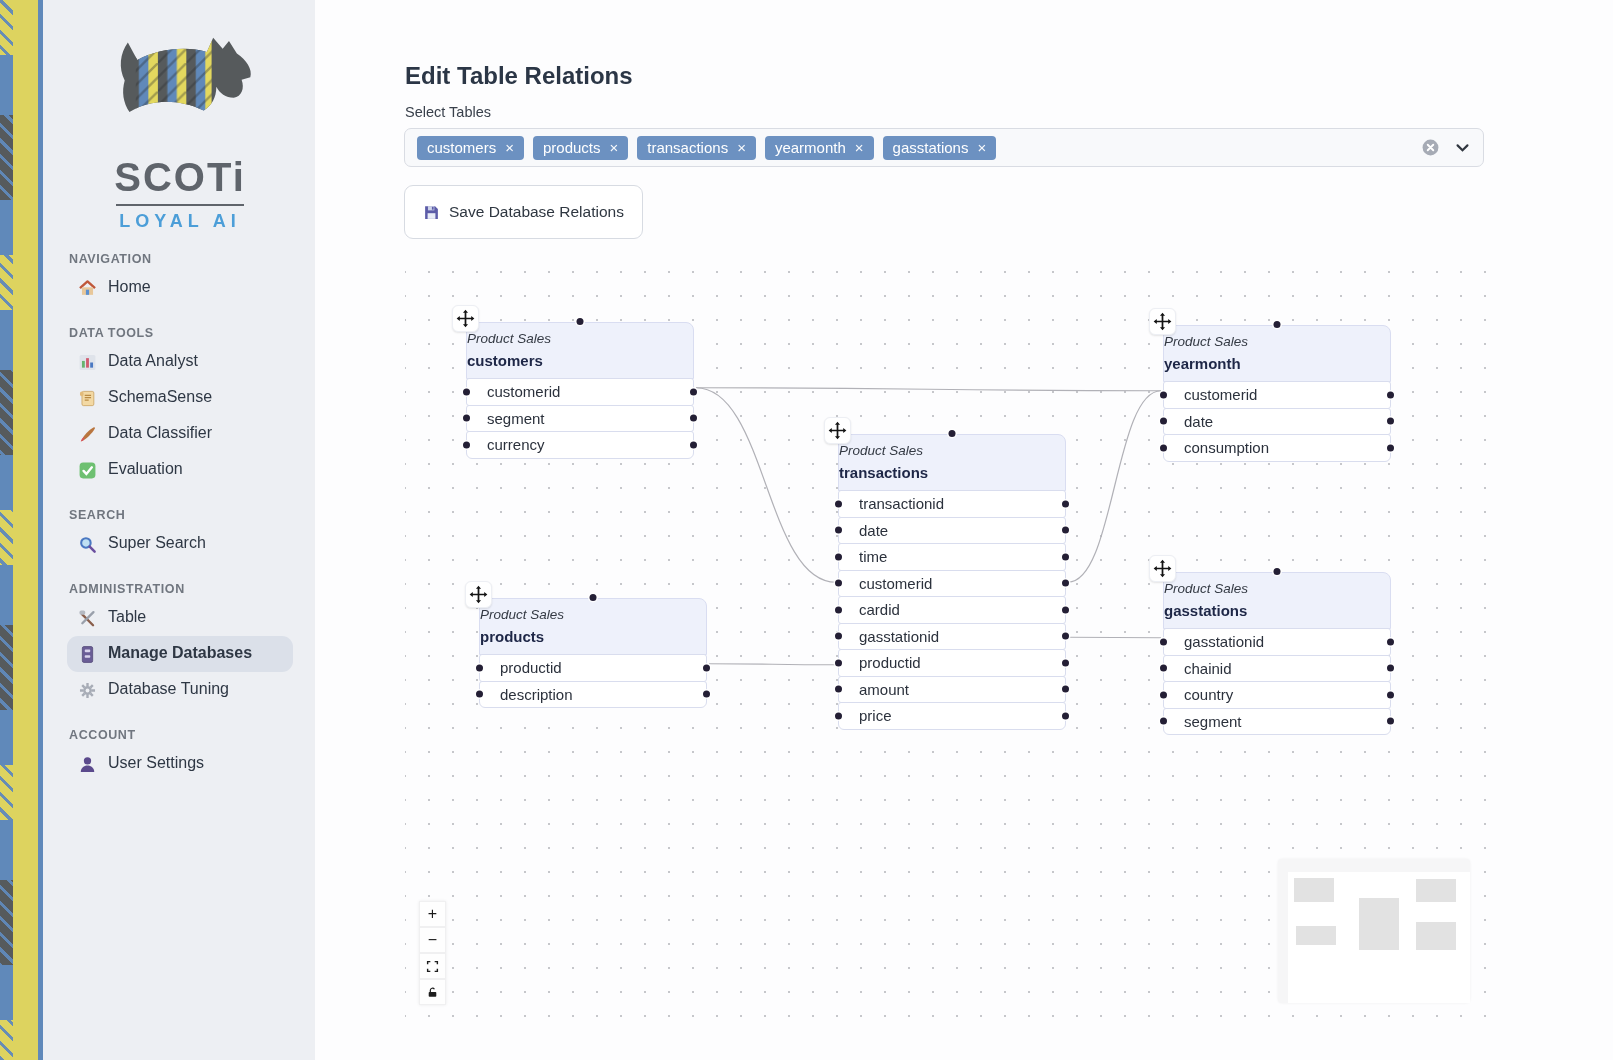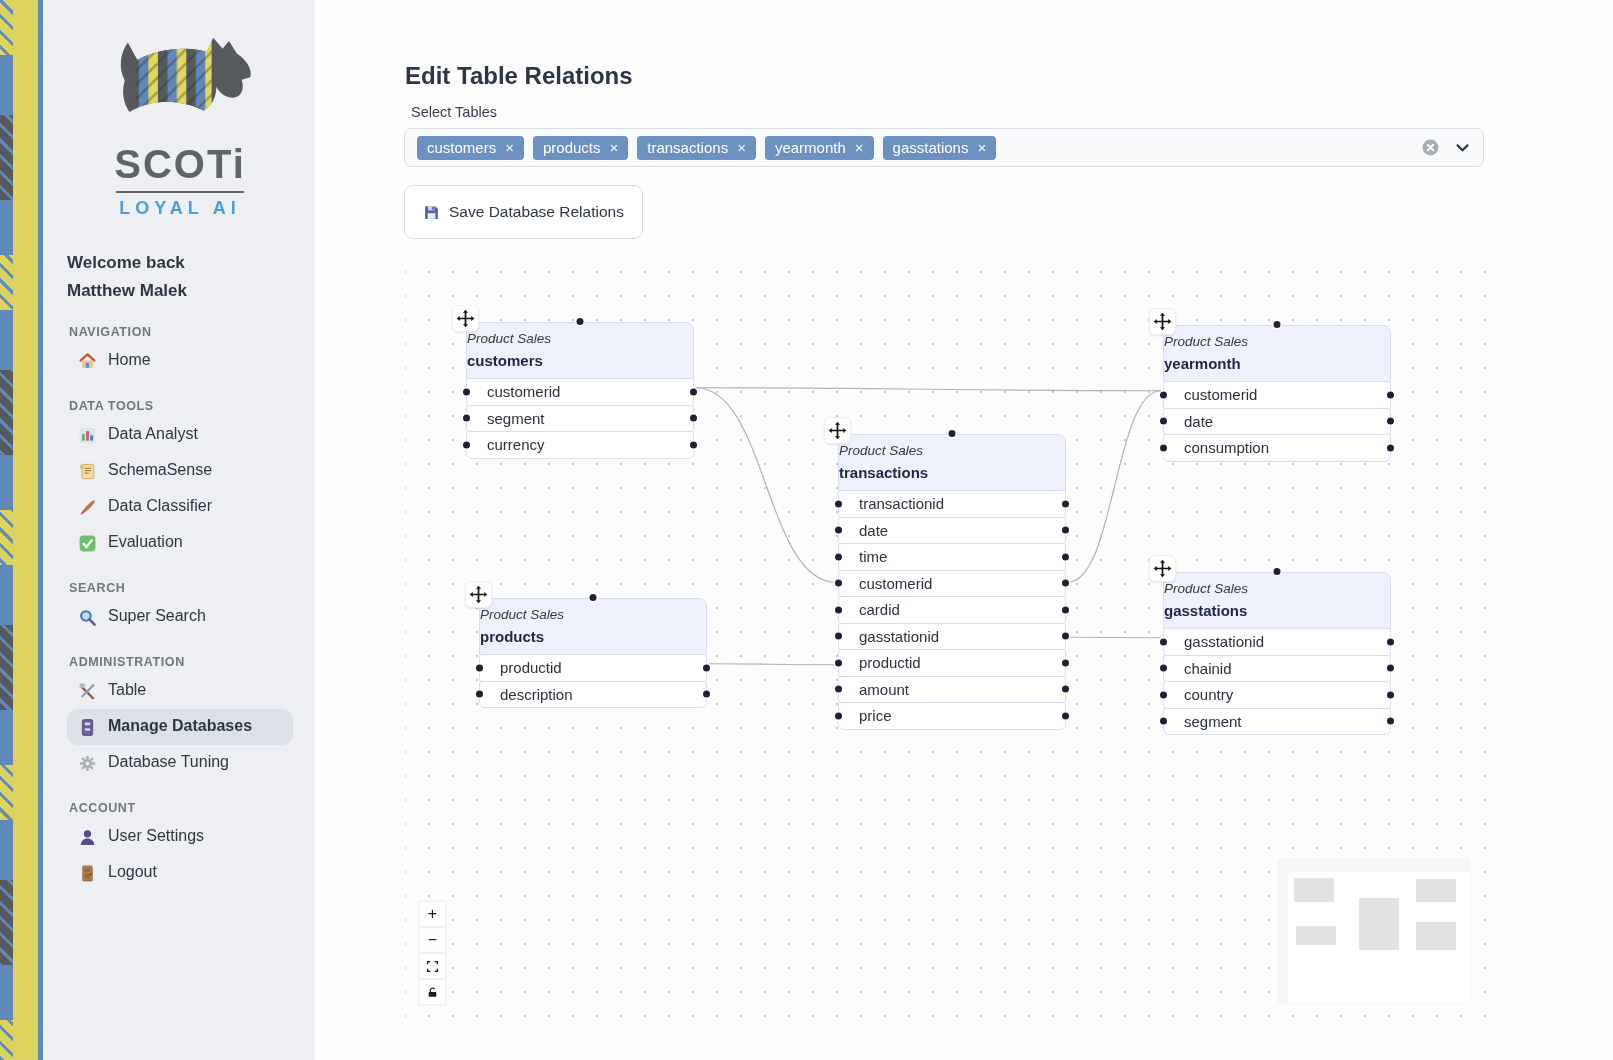--- a/index.html
+++ b/index.html
@@ -13,35 +13,35 @@
       linear-gradient(#6089ba,#6089ba) 38px 0 / 5px 100% no-repeat,
       linear-gradient(#ddd35f,#ddd35f) 13px 0 / 25px 100% no-repeat,
       repeating-linear-gradient(45deg, rgba(96,137,186,.95) 0 3px, rgba(96,137,186,0) 3px 11px) 0 0 / 13px 100% no-repeat,
       repeating-linear-gradient(180deg, #ddd35f 0 55px, #6089ba 55px 115px, #565a5c 115px 200px, #6089ba 200px 255px) 0 0 / 13px 100% no-repeat;
   }
 
   
   .sidebar { width:272px; height:100%; background:#edeff3; padding:34px 22px 0 24px; flex:none; }
   .logo { text-align:center; }
   .logo svg.dog { width:158px; height:104px; }
-  .brand { font-size:40px; font-weight:600; letter-spacing:2px; color:#5f646b; margin-top:0; }
+  .brand { font-size:40px; font-weight:600; letter-spacing:2px; color:#5f646b; margin-top:13px; }
   .brand-rule { width:128px; height:2px; background:#5f646b; margin:4px auto 5px; }
   .tagline { font-size:18px; letter-spacing:5px; color:#4c9ed8; font-weight:600; }
   .welcome { margin:30px 0 4px 0; font-size:17px; font-weight:700; color:#2e3744; line-height:1.65; }
   .section-title { font-size:12.5px; font-weight:700; letter-spacing:.6px; color:#70767f; margin:20px 0 4px 2px; }
   .nav-item { display:flex; align-items:flex-start; gap:11px; padding:8px 10px; border-radius:8px;
               font-size:16px; color:#2e3744; cursor:pointer; }
   .nav-item.active { background:#dbe0e9; font-weight:700;border-radius:11px; }
   .nav-icon { width:20px; height:20px; display:inline-flex; align-items:center; justify-content:center; flex:none; }
   .nav-icon svg { width:19px; height:19px; }
 
   
   .main { flex:1; position:relative; background:#fdfdfe; }
   .page-title { position:absolute; left:90px; top:62px; font-size:24px; font-weight:700; color:#2b3646; }
-  .select-label { position:absolute; left:96px; top:104px; font-size:14.5px; color:#39404b; }
+  .select-label { position:absolute; left:90px; top:104px; font-size:14.5px; color:#39404b; }
   .select-box { position:absolute; left:89px; top:128px; width:1080px; height:39px; background:#f8f9fb;
                 border:1px solid #d9dce3; border-radius:7px; display:flex; align-items:center; padding:0 12px; }
   .chips { display:flex; gap:9px; flex:1; }
   .chip { background:#6c91c1; color:#fff; font-size:15px; border-radius:4px; padding:3px 10px 4px;
           display:inline-flex; align-items:center; gap:9px; cursor:default; }
   .chip-x { font-size:15px; opacity:.95; cursor:pointer; }
   .select-clear { width:19px; height:19px; margin-right:14px; cursor:pointer; }
   .select-caret { width:17px; height:17px; cursor:pointer; }
   .save-btn { position:absolute; left:89px; top:185px; height:54px; background:#fff; border:1px solid #d7dbe2;
               border-radius:9px; display:inline-flex; align-items:center; gap:9px; padding:0 18px;
@@ -105,24 +105,20 @@
           <path d="M30 58 C22 42 24 24 34 10 L46 32 C72 18 108 14 134 22 L142 4 L154 18 L162 8 L172 24 C184 32 192 44 189 54 L178 57 C182 68 178 78 168 80 C158 80 150 74 146 66 C146 80 140 90 130 96 C96 80 62 82 36 98 C28 86 26 72 30 58 Z"></path>
         </clipPath>
       </defs>
       <path d="M30 58 C22 42 24 24 34 10 L46 32 C72 18 108 14 134 22 L142 4 L154 18 L162 8 L172 24 C184 32 192 44 189 54 L178 57 C182 68 178 78 168 80 C158 80 150 74 146 66 C146 80 140 90 130 96 C96 80 62 82 36 98 C28 86 26 72 30 58 Z" fill="#565a5c"></path>
       <rect x="44" y="0" width="96" height="130" fill="url(#tartan)" clip-path="url(#dogclip)"></rect>
     </svg>
     <div class="brand">SCOTi</div>
     <div class="brand-rule"></div>
     <div class="tagline">LOYAL AI</div>
   </div>
-  <div class="welcome">
-    <div>Welcome back</div>
-    <div>Matthew Malek</div>
-  </div>
   <nav id="sidebar-sections">
       <div class="section-title">NAVIGATION</div>
       <div class="nav-item">
         <span class="nav-icon">
           <svg viewBox="0 0 24 24">
             <path d="M2.5 11.5 L12 3 L21.5 11.5" fill="none" stroke="#c0583a" stroke-width="3" stroke-linejoin="round"></path>
             <rect x="5" y="10.5" width="14" height="9.5" fill="#e8c79a"></rect>
             <rect x="10" y="13.5" width="4" height="6.5" fill="#5a8fd0"></rect>
           </svg>
         </span>
@@ -213,31 +209,20 @@
       </div>
       <div class="section-title">ACCOUNT</div>
       <div class="nav-item">
         <span class="nav-icon">
           <svg viewBox="0 0 24 24">
             <circle cx="12" cy="7.4" r="4.6" fill="#5b4a8c"></circle>
             <path d="M3.5 21.5 c0-5.2 4-8.2 8.5-8.2 s8.5 3 8.5 8.2 z" fill="#5b4a8c"></path>
           </svg>
         </span>
         <span class="nav-label">User Settings</span>
-      </div>
-      <div class="nav-item">
-        <span class="nav-icon">
-          <svg viewBox="0 0 24 24">
-            <rect x="6" y="2.5" width="12" height="19" rx="1.4" fill="#b07f4f" stroke="#8a5f37"></rect>
-            <rect x="8.6" y="5.5" width="6.8" height="4.4" fill="#96683c"></rect>
-            <rect x="8.6" y="12" width="6.8" height="6.2" fill="#96683c"></rect>
-            <circle cx="16" cy="12.8" r="1" fill="#4f3b1f"></circle>
-          </svg>
-        </span>
-        <span class="nav-label">Logout</span>
       </div>
     </nav>
 </aside>
 
 <main class="main">
   <h1 class="page-title">Edit Table Relations</h1>
   <div class="select-label">Select Tables</div>
 
   <div class="select-box">
     <div class="chips" id="chips">

